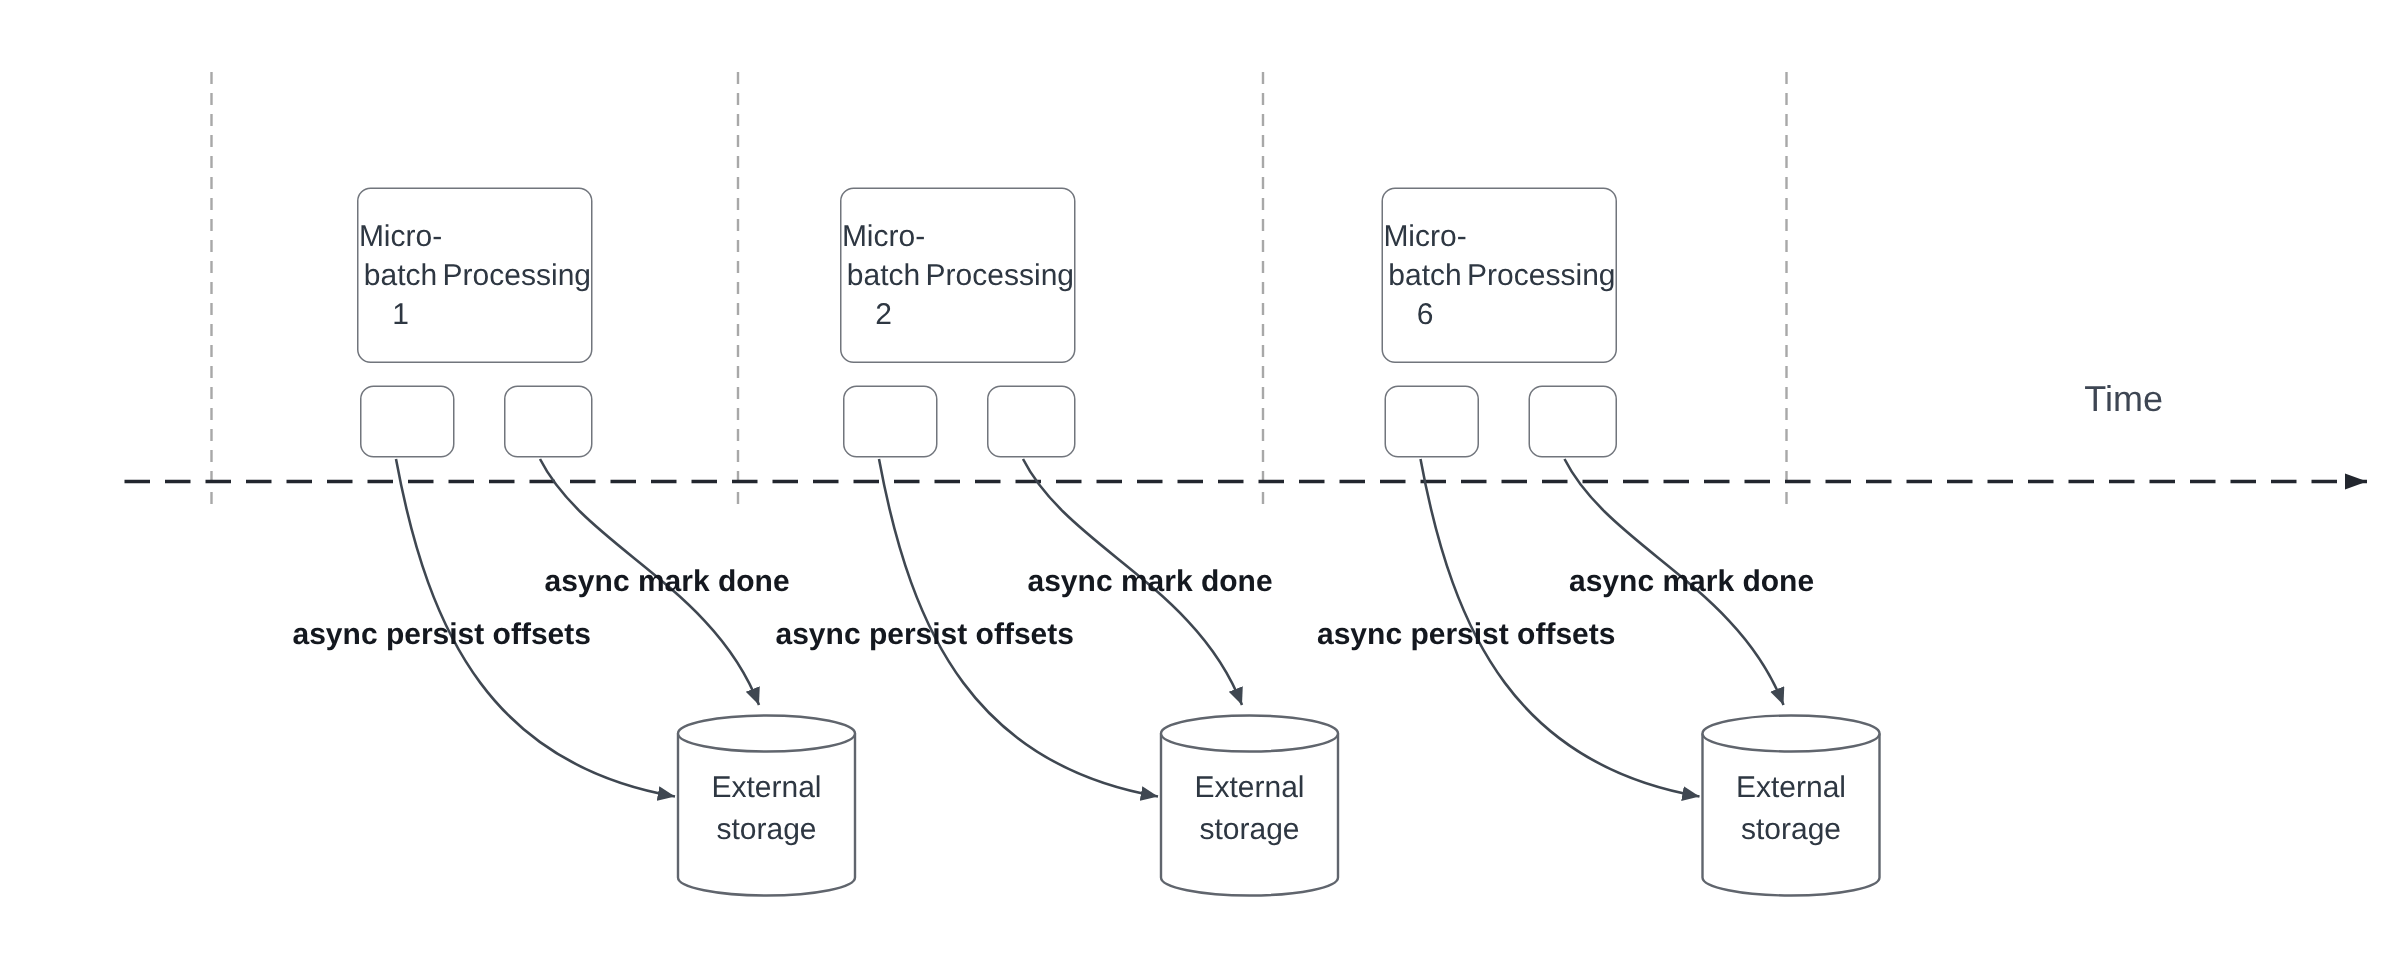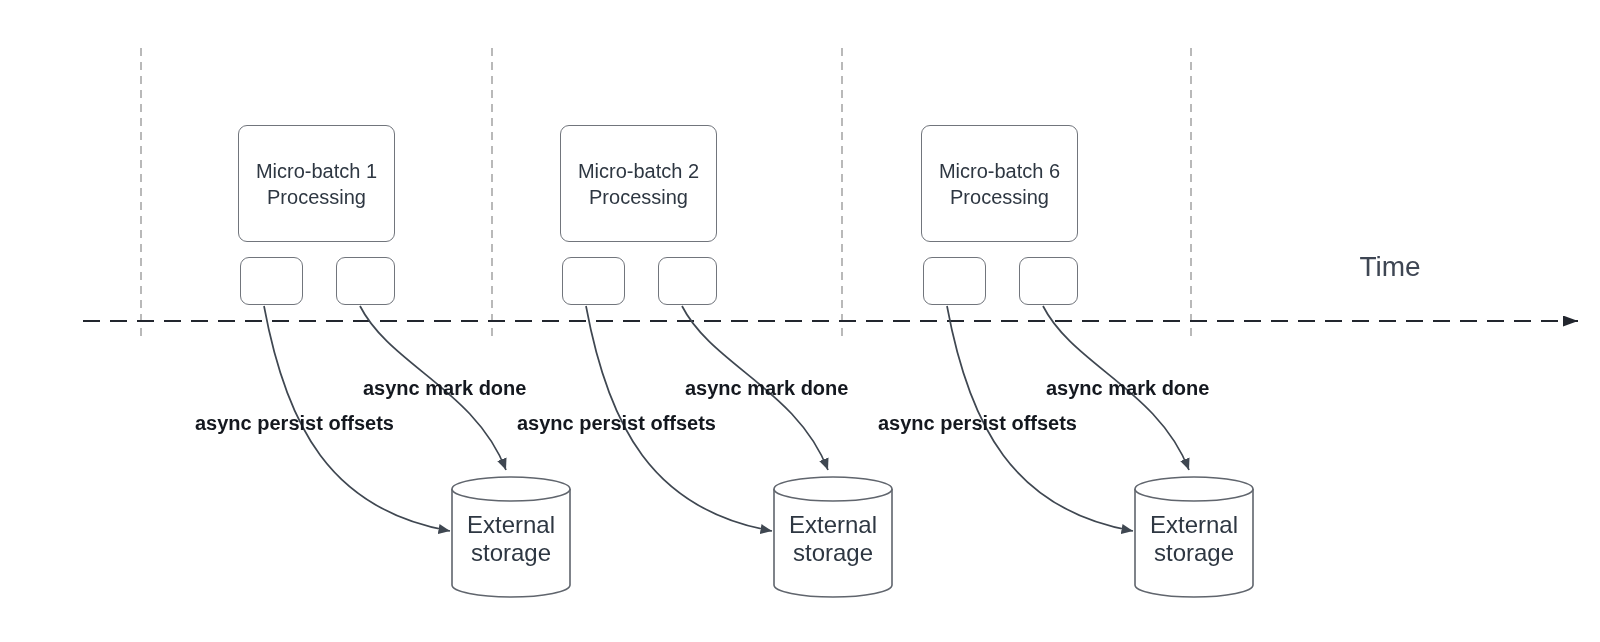--- a/index.html
+++ b/index.html
@@ -11,42 +11,42 @@
     overflow:hidden;
   }
   #wires{position:absolute;left:0;top:0;width:1600px;height:642px;}
   .gridline{stroke:#a8a8a8;stroke-width:1.6;stroke-dasharray:8 6;fill:none;}
   .timeline{stroke:#22262e;stroke-width:2.2;stroke-dasharray:17 10;fill:none;}
   .curve{stroke:#3f4751;stroke-width:1.7;fill:none;}
   .cyl{stroke:#60656d;stroke-width:1.6;fill:#ffffff;}
   .node{
     position:absolute;top:125px;width:157px;height:117px;
     border:1px solid #71757c;border-radius:9px;background:#ffffff;
-    display:flex;flex-direction:column;align-items:center;justify-content:center;
-    font-size:20px;line-height:26px;color:#2e3742;
+    display:flex;align-items:center;justify-content:center;
+    font-size:20px;line-height:26px;color:#2e3742;text-align:center;
     box-sizing:border-box;
   }
   .chip{
     position:absolute;top:257px;height:48px;
     border:1px solid #71757c;border-radius:9px;background:#ffffff;
     box-sizing:border-box;
   }
   .blabel{
     position:absolute;
     font-size:20px;font-weight:bold;line-height:22px;
     color:#14181f;text-align:center;white-space:nowrap;
   }
   .storage{
     position:absolute;top:511px;width:118px;
-    font-size:24px;line-height:28px;color:#2e3742;text-align:center;
+    font-size:20px;line-height:28px;color:#2e3742;text-align:center;
   }
   .storage span{display:block;}
   .time{
     position:absolute;left:1338px;top:254px;width:104px;
-    font-size:28px;line-height:26px;color:#3e4653;text-align:center;
+    font-size:24px;line-height:26px;color:#3e4653;text-align:right;
   }
 </style>
 </head>
 <body>
 
 <div id="canvas">
 
   <svg id="wires" viewBox="0 0 1600 642" xmlns="http://www.w3.org/2000/svg">
     <defs>
       <marker id="arrowSm" markerUnits="userSpaceOnUse" markerWidth="13" markerHeight="11" refX="11.5" refY="5" orient="auto">

